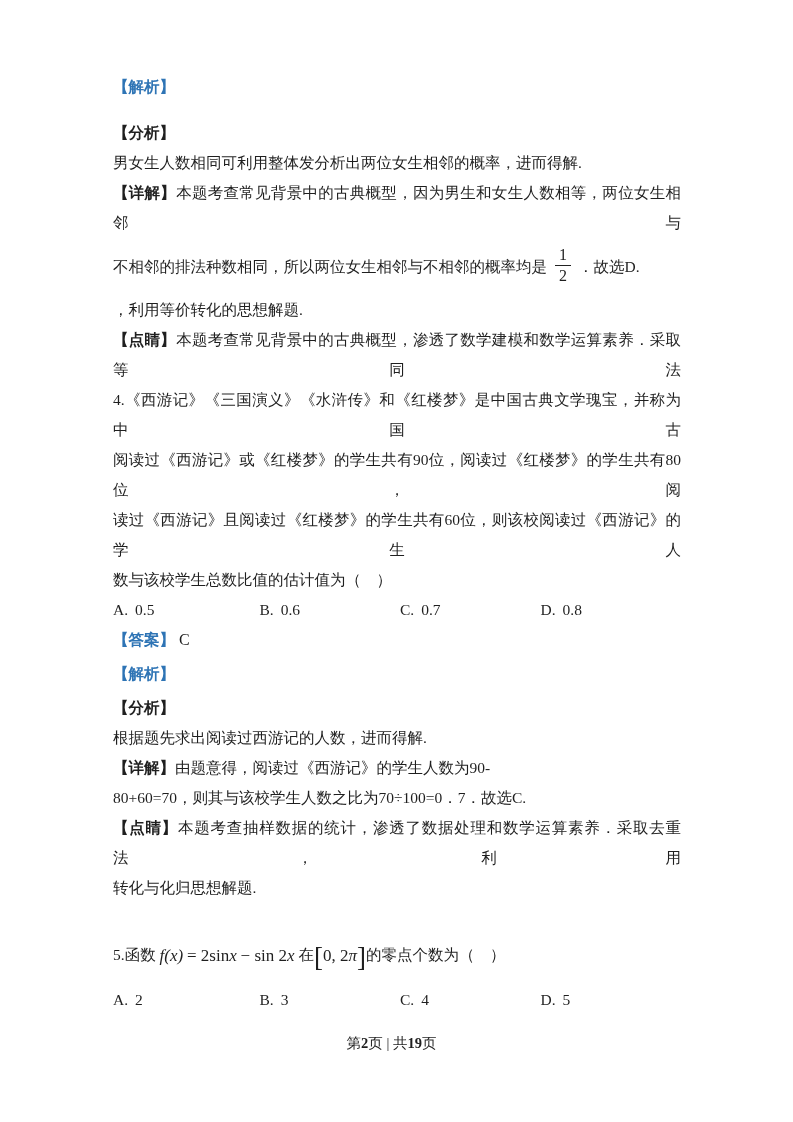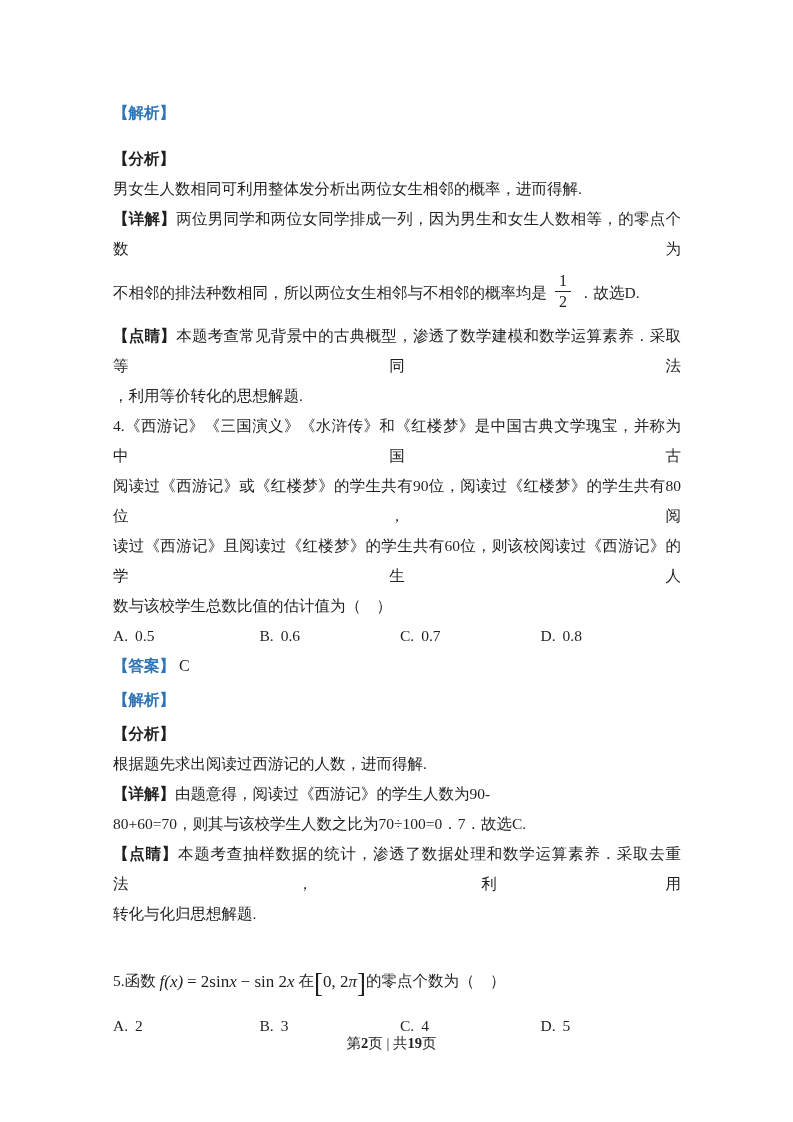--- a/index.html
+++ b/index.html
@@ -6,21 +6,21 @@
   .page {
     position: relative;
     width: 793px;
     height: 1122px;
     background: #ffffff;
     font-family: "Liberation Serif", "DejaVu Serif", serif;
     color: #1f1f1f;
     overflow: hidden;
     margin: 0 auto;
   }
-  .content { padding: 98px 112px 0 113px; }
+  .content { padding: 72px 112px 0 113px; }
   .line {
     font-size: 15.5px;
     line-height: 30px;
     margin: 0;
     white-space: normal;
   }
   .bold { font-weight: bold; }
   .blue { color: #2E74B5; }
   .just { text-align: justify; text-align-last: justify; }
   .g4  { margin-top: 4px; }
@@ -82,27 +82,27 @@
 
 <div class="page">
   <div class="content">
 
     <p class="line blue bold">【解析】</p>
 
     <p class="line bold g16">【分析】</p>
 
     <p class="line">男女生人数相同可利用整体发分析出两位女生相邻的概率，进而得解.</p>
 
-    <p class="line just"><span class="bold">【详解】</span><span>两位男同学和两位女同学排成一列，因为男生和女生人数相等，的零点个数为</span></p>
+    <p class="line just"><span class="bold">【详解】</span><span>本题考查常见背景中的古典概型，因为男生和女生人数相等，两位女生相邻与</span></p>
 
     <p class="line frac-line"><span>不相邻的排法种数相同，所以两位女生相邻与不相邻的概率均是</span><span class="frac"><span class="fn">1</span><span class="fd">2</span></span><span>．故选D.</span></p>
 
+    <p class="line">，利用等价转化的思想解题.</p>
+
     <p class="line just"><span class="bold">【点睛】</span><span>本题考查常见背景中的古典概型，渗透了数学建模和数学运算素养．采取等同法</span></p>
-
-    <p class="line">，利用等价转化的思想解题.</p>
 
     <p class="line just g24">4.《西游记》《三国演义》《水浒传》和《红楼梦》是中国古典文学瑰宝，并称为中国古</p>
     <p class="line just">阅读过《西游记》或《红楼梦》的学生共有90位，阅读过《红楼梦》的学生共有80位，阅</p>
     <p class="line just">读过《西游记》且阅读过《红楼梦》的学生共有60位，则该校阅读过《西游记》的学生人</p>
     <p class="line">数与该校学生总数比值的估计值为（　）</p>
 
     <div class="opts">
       <span class="opt first"><span>A.</span><span class="opt-value">0.5</span></span>
       <span class="opt"><span>B.</span><span class="opt-value">0.6</span></span>
       <span class="opt"><span>C.</span><span class="opt-value">0.7</span></span>

